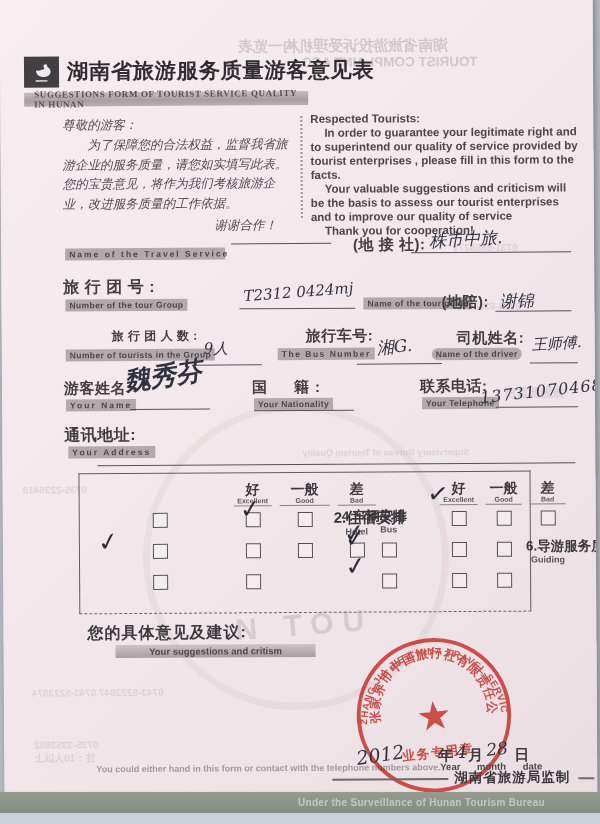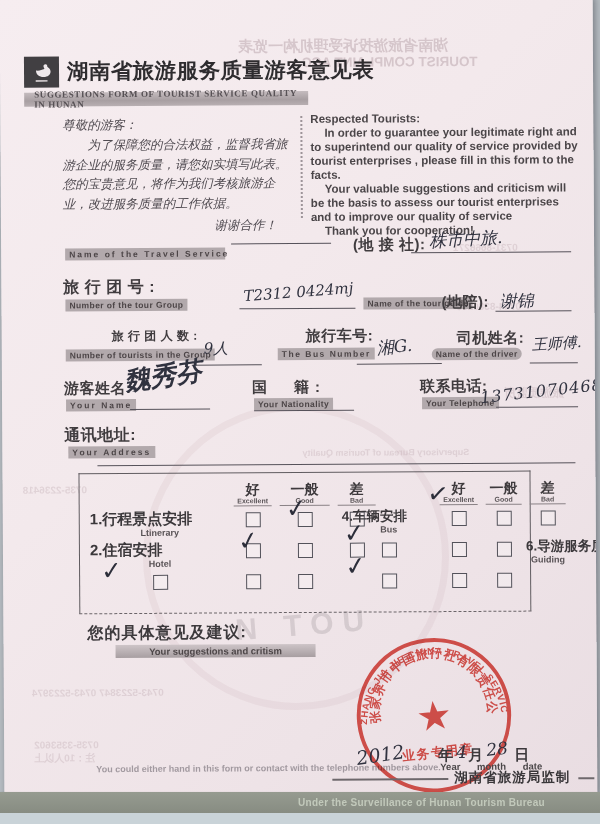--- a/index.html
+++ b/index.html
@@ -194,21 +194,20 @@
   <span class="enbar" style="left:66px; top:449px; letter-spacing:2px;">Your Address</span>
   <span class="uline" style="left:95px; top:468px; width:478px; border-bottom-width:1px;"></span>
 
   <div class="rate-box">
     <div class="rgrid rg-left">
       <div></div>
       <div class="rhead"><span>好</span><small>Excellent</small></div>
       <div class="rhead"><span>一般</span><small>Good</small></div>
       <div class="rhead"><span>差</span><small>Bad</small></div>
 
-      <div class="rlabel rrow" style="font-size:15px;"><span>1.行程景点安排</span><small>Ltinerary</small></div>
       <div class="rcell rating-row rrow">
         <span class="cbox"></span>
         </div>
       <div class="rcell rating-row rrow">
         <span class="cbox"></span>
           <span class="check check-0">✓</span>
         </div>
       <div class="rcell rating-row rrow">
         <span class="cbox"></span>
         </div>

